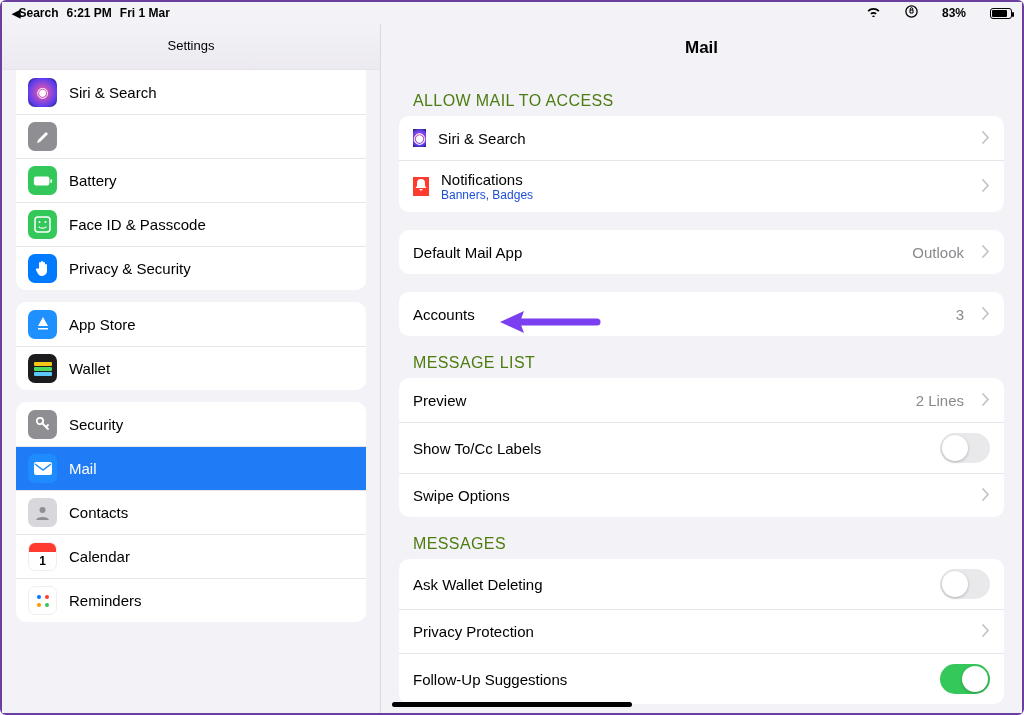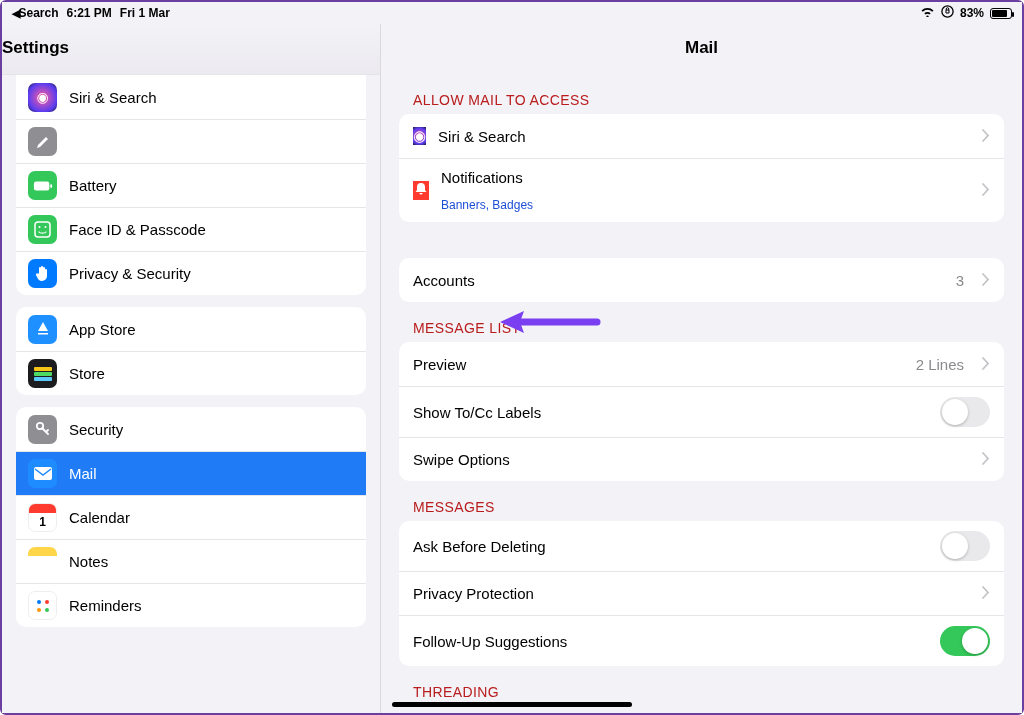--- a/index.html
+++ b/index.html
@@ -1,29 +1,29 @@
 <!DOCTYPE html>
 <html><head>
 <meta charset="utf-8">
 <style>
   * { box-sizing: border-box; margin: 0; padding: 0; }
   html, body { width: 1024px; height: 715px; overflow: hidden; font-family: -apple-system, "Helvetica Neue", Arial, sans-serif; background:#fff; color:#000; }
   .screen { width:1024px; height:715px; display:flex; flex-direction:column; border:2px solid #6b3fa0; border-radius:6px; background:#f2f2f7; position:relative;}
   
   .statusbar { height:22px; width:100%; display:flex; justify-content:space-between; align-items:center; font-size:12px; font-weight:600; padding:0 10px; background:#f2f2f7;}
   .statusbar .left { display:flex; align-items:center; gap:8px;}
-  .statusbar .right { display:flex; align-items:center; gap:6px;}
+  .statusbar .right { display:flex; align-items:center; gap:24px;}
   .back-caret { font-size:11px; margin-right:-4px;}
   .battery-shell { width:22px; height:11px; border:1.4px solid #000; border-radius:3px; position:relative; display:flex; align-items:center; padding:1px;}
   .battery-shell::after{content:"";position:absolute;right:-3px;top:3px;width:2px;height:5px;background:#000;border-radius:1px;}
   .battery-fill { background:#000; height:100%; width:83%; border-radius:1px;}
   
   .split { flex:1; display:flex; overflow:hidden;}
   .sidebar { width:379px; height:100%; display:flex; flex-direction:column; background:#f2f2f7; border-right:1px solid #d9d9de;}
-  .sidebar-header { font-size:17px; font-weight:700; padding:14px 0 16px; background:linear-gradient(#f2f2f7,#eceaf0); border-bottom:1px solid #e4e4e9;}
+  .sidebar-header { text-align:center; font-size:13px; font-weight:400; padding:14px 0 16px; background:linear-gradient(#f2f2f7,#eceaf0); border-bottom:1px solid #e4e4e9;}
   .sidebar-scroll { flex:1; overflow-y:auto; padding:0 14px;}
   .group { background:#fff; border-radius:10px; margin:12px 0; overflow:hidden;}
   .row { display:flex; align-items:center; gap:12px; padding:7px 12px; min-height:44px; border-top:1px solid #e5e5ea; font-size:15px;}
   .group .row:first-child { border-top:none;}
   .row .icon-box { width:29px; height:29px; border-radius:7px; display:flex; align-items:center; justify-content:center; flex:none;} 
   .row.selected { background:#1f7cf6; color:#fff; }
   .row-label { flex:1; }
   
   .bg-siri{background:radial-gradient(circle at 50% 50%,#ff5f9e,#5b3cf0 70%,#1c1c3a);}
   .bg-grey{background:#8e8e93;} .bg-green{background:#34c759;} .bg-blue{background:#007aff;}
@@ -34,25 +34,25 @@
   .bg-rem{background:#fff;border:1px solid #eee;}
   .bg-freeform{background:#fff;border:1px solid #eee;}
   .bg-bell{background:#ff3b30;}
   .icon-box svg, .icon-box span { color:#fff; font-size:15px;}
   .sidebar-scroll::-webkit-scrollbar{width:0;}
 
   
   .detail { flex:1; height:100%; display:flex; flex-direction:column; background:#f2f2f7;}
   .detail-header { text-align:center; font-size:17px; font-weight:700; padding:14px 0 16px;}
   .detail-scroll { flex:1; overflow-y:auto; padding:0 18px 20px;}
-  .section-label { font-size:14px; letter-spacing:0.4px; color:#b91c1c; text-transform:uppercase; padding:18px 14px 6px;}
+  .section-label { font-size:16px; letter-spacing:0.4px; color:#4d7c0f; text-transform:uppercase; padding:18px 14px 6px;}
   .card { background:#fff; border-radius:10px; overflow:hidden;}
   .drow { display:flex; align-items:center; gap:12px; padding:10px 14px; min-height:44px; border-top:0.5px solid #e5e5ea; font-size:15px;}
   .card .drow:first-child{border-top:none;}
-  .drow .stack { display:flex; flex-direction:column;gap:12px;}
+  .drow .stack { display:flex; flex-direction:column;}
   .drow .sub { font-size:12px; color:#1d4ed8;}
   .drow .spacer { flex:1;}
   .drow .value { color:#8a8a8e; font-size:15px; margin-right:6px;}
   .chev { color:#c4c4c8;}
   .chev svg{width:8px;height:13px;}
   
   .toggle { width:50px; height:30px; border-radius:15px; background:#e9e9eb; position:relative; flex:none;}
   .toggle .knob{position:absolute;top:2px;left:2px;width:26px;height:26px;border-radius:50%;background:#fff;box-shadow:0 1px 3px rgba(0,0,0,.25);}
   .toggle.on{background:#34c759;}
   .toggle.on .knob{left:22px;}
@@ -151,21 +151,21 @@
               <span class="row-label">App Store</span>
             </div>
             <div class="row">
               <div class="icon-box bg-wallet">
                 <svg width="18" height="14" viewBox="0 0 18 14">
                   <rect y="0" width="18" height="4" rx="1" fill="#f5c518"></rect>
                   <rect y="5" width="18" height="4" rx="1" fill="#4cd964"></rect>
                   <rect y="10" width="18" height="4" rx="1" fill="#5ac8fa"></rect>
                 </svg>
               </div>
-              <span class="row-label">Store</span>
+              <span class="row-label">Wallet</span>
             </div>
           </div>
           <div class="group">
             <div class="row">
               <div class="icon-box bg-pass">
                 <svg width="16" height="16" viewBox="0 0 16 16">
                   <circle cx="5" cy="5" r="3.2" fill="none" stroke="#fff" stroke-width="1.8"></circle>
                   <path d="M7 7l6 6m-2-2l2-2" stroke="#fff" stroke-width="1.8" stroke-linecap="round"></path>
                 </svg>
               </div>
@@ -174,31 +174,36 @@
             <div class="row selected">
               <div class="icon-box bg-mail">
                 <svg width="18" height="13" viewBox="0 0 18 13">
                   <rect width="18" height="13" rx="2" fill="#fff"></rect>
                   <path d="M1 2l8 6 8-6" stroke="#1e8cff" stroke-width="1.5" fill="none"></path>
                 </svg>
               </div>
               <span class="row-label">Mail</span>
             </div>
             <div class="row">
+              <div class="icon-box bg-contacts">
+                <svg width="17" height="17" viewBox="0 0 17 17">
+                  <circle cx="8.5" cy="6" r="3" fill="#8e8e93"></circle>
+                  <path d="M2 16c1-4 12-4 13 0" fill="#8e8e93"></path>
+                </svg>
+              </div>
+              <span class="row-label">Contacts</span>
+            </div>
+            <div class="row">
               <div class="icon-box bg-calendar">
                 <div style="width:100%;height:100%;display:flex;flex-direction:column;">
                   <div style="height:9px;background:#ff3b30;border-radius:6px 6px 0 0;"></div>
                   <div style="flex:1;display:flex;align-items:center;justify-content:center;font-size:12px;font-weight:700;color:#000;">1</div>
                 </div>
               </div>
               <span class="row-label">Calendar</span>
-            </div>
-            <div class="row">
-              <div class="icon-box bg-notes"></div>
-              <span class="row-label">Notes</span>
             </div>
             <div class="row">
               <div class="icon-box bg-rem">
                 <svg width="18" height="18" viewBox="0 0 18 18">
                   <circle cx="5" cy="5" r="2" fill="#007aff"></circle>
                   <circle cx="13" cy="5" r="2" fill="#ff3b30"></circle>
                   <circle cx="5" cy="13" r="2" fill="#ff9500"></circle>
                   <circle cx="13" cy="13" r="2" fill="#34c759"></circle>
                 </svg>
               </div>
@@ -233,20 +238,30 @@
               <span class="sub">Banners, Badges</span>
             </div>
             <span class="spacer"></span>
             <span class="chev"><svg viewBox="0 0 8 13">
                   <path d="M1 1l5 5.5L1 12" stroke="currentColor" stroke-width="1.8" fill="none" stroke-linecap="round"></path>
                 </svg></span>
           </div>
         </div>
 
         <div style="height:18px"></div>
+        <div class="card">
+          <div class="drow">
+            <span>Default Mail App</span>
+            <span class="spacer"></span>
+            <span class="value">Outlook</span>
+            <span class="chev"><svg viewBox="0 0 8 13">
+                  <path d="M1 1l5 5.5L1 12" stroke="currentColor" stroke-width="1.8" fill="none" stroke-linecap="round"></path>
+                </svg></span>
+          </div>
+        </div>
 
         <div style="height:18px"></div>
         <div class="card">
           <div class="drow">
             <span>Accounts</span>
             <span class="spacer"></span>
             <span class="value">3</span>
             <span class="chev"><svg viewBox="0 0 8 13">
                   <path d="M1 1l5 5.5L1 12" stroke="currentColor" stroke-width="1.8" fill="none" stroke-linecap="round"></path>
                 </svg></span>
@@ -275,21 +290,21 @@
             <span class="spacer"></span>
             <span class="chev"><svg viewBox="0 0 8 13">
                   <path d="M1 1l5 5.5L1 12" stroke="currentColor" stroke-width="1.8" fill="none" stroke-linecap="round"></path>
                 </svg></span>
           </div>
         </div>
 
         <div class="section-label">Messages</div>
         <div class="card">
           <div class="drow">
-            <span>Ask Before Deleting</span>
+            <span>Ask Wallet Deleting</span>
             <span class="spacer"></span>
             <div class="toggle">
                 <div class="knob"></div>
               </div>
           </div>
           <div class="drow">
             <span>Privacy Protection</span>
             <span class="spacer"></span>
             <span class="chev"><svg viewBox="0 0 8 13">
                   <path d="M1 1l5 5.5L1 12" stroke="currentColor" stroke-width="1.8" fill="none" stroke-linecap="round"></path>

